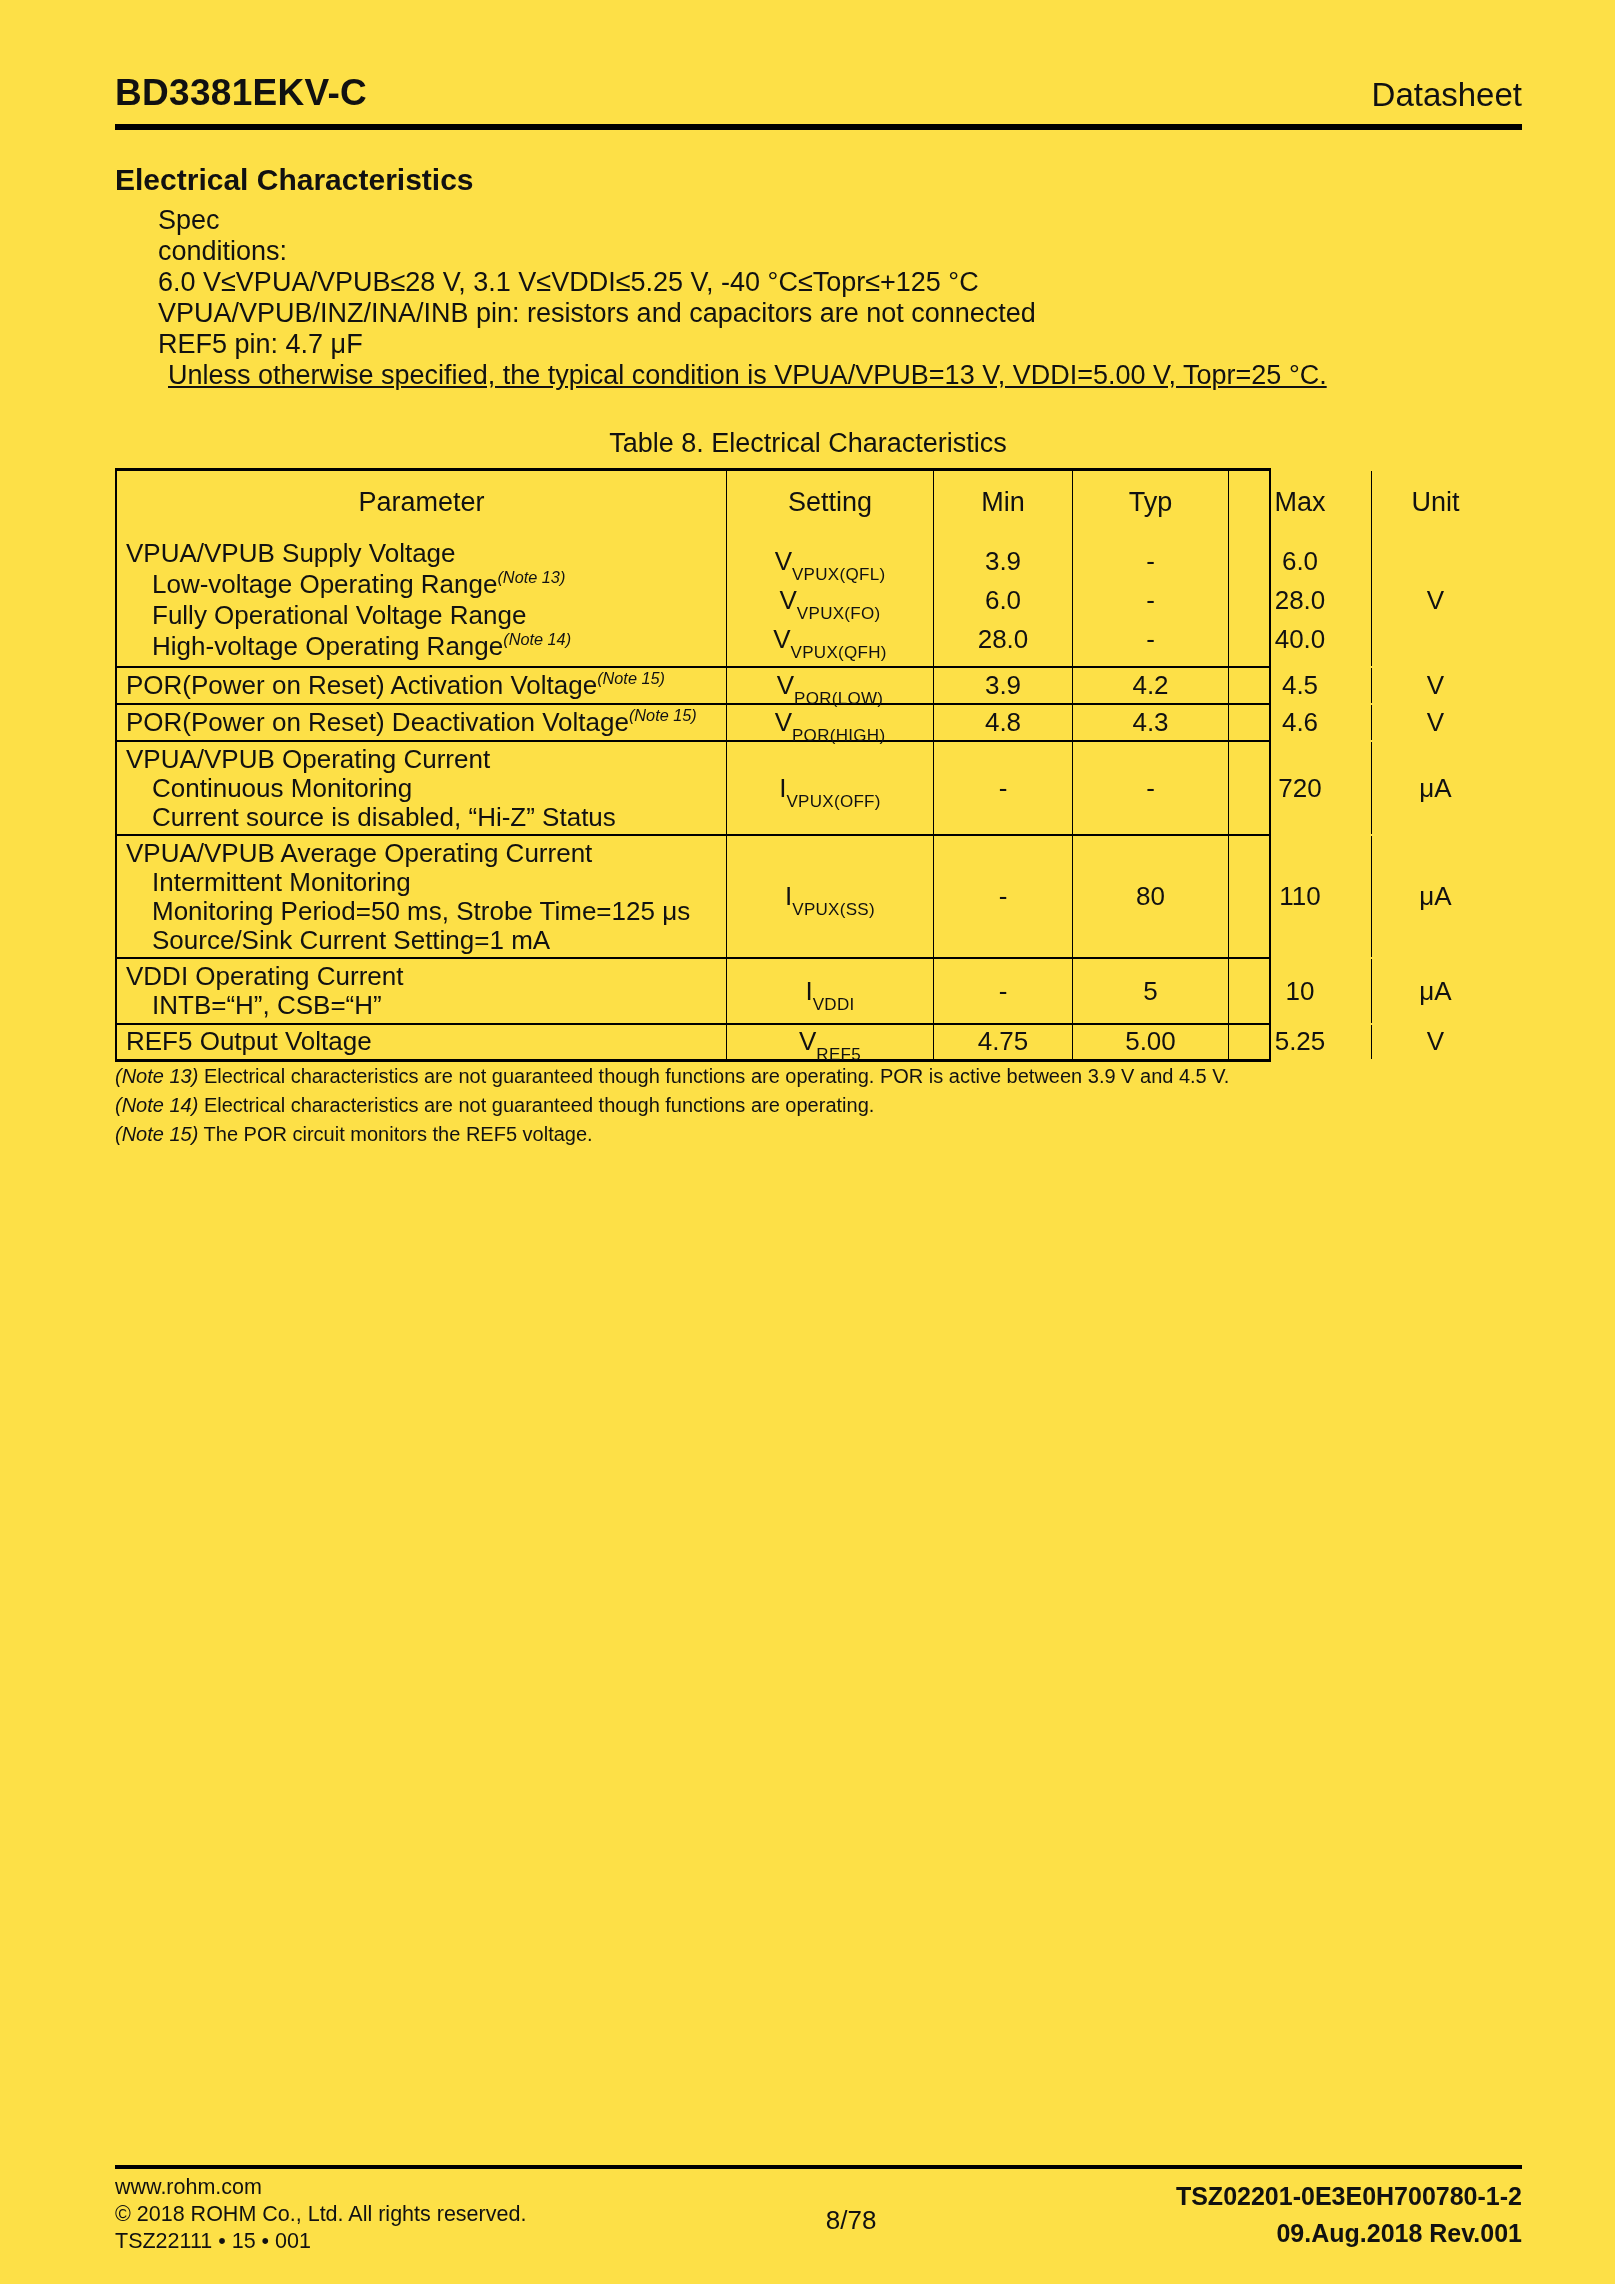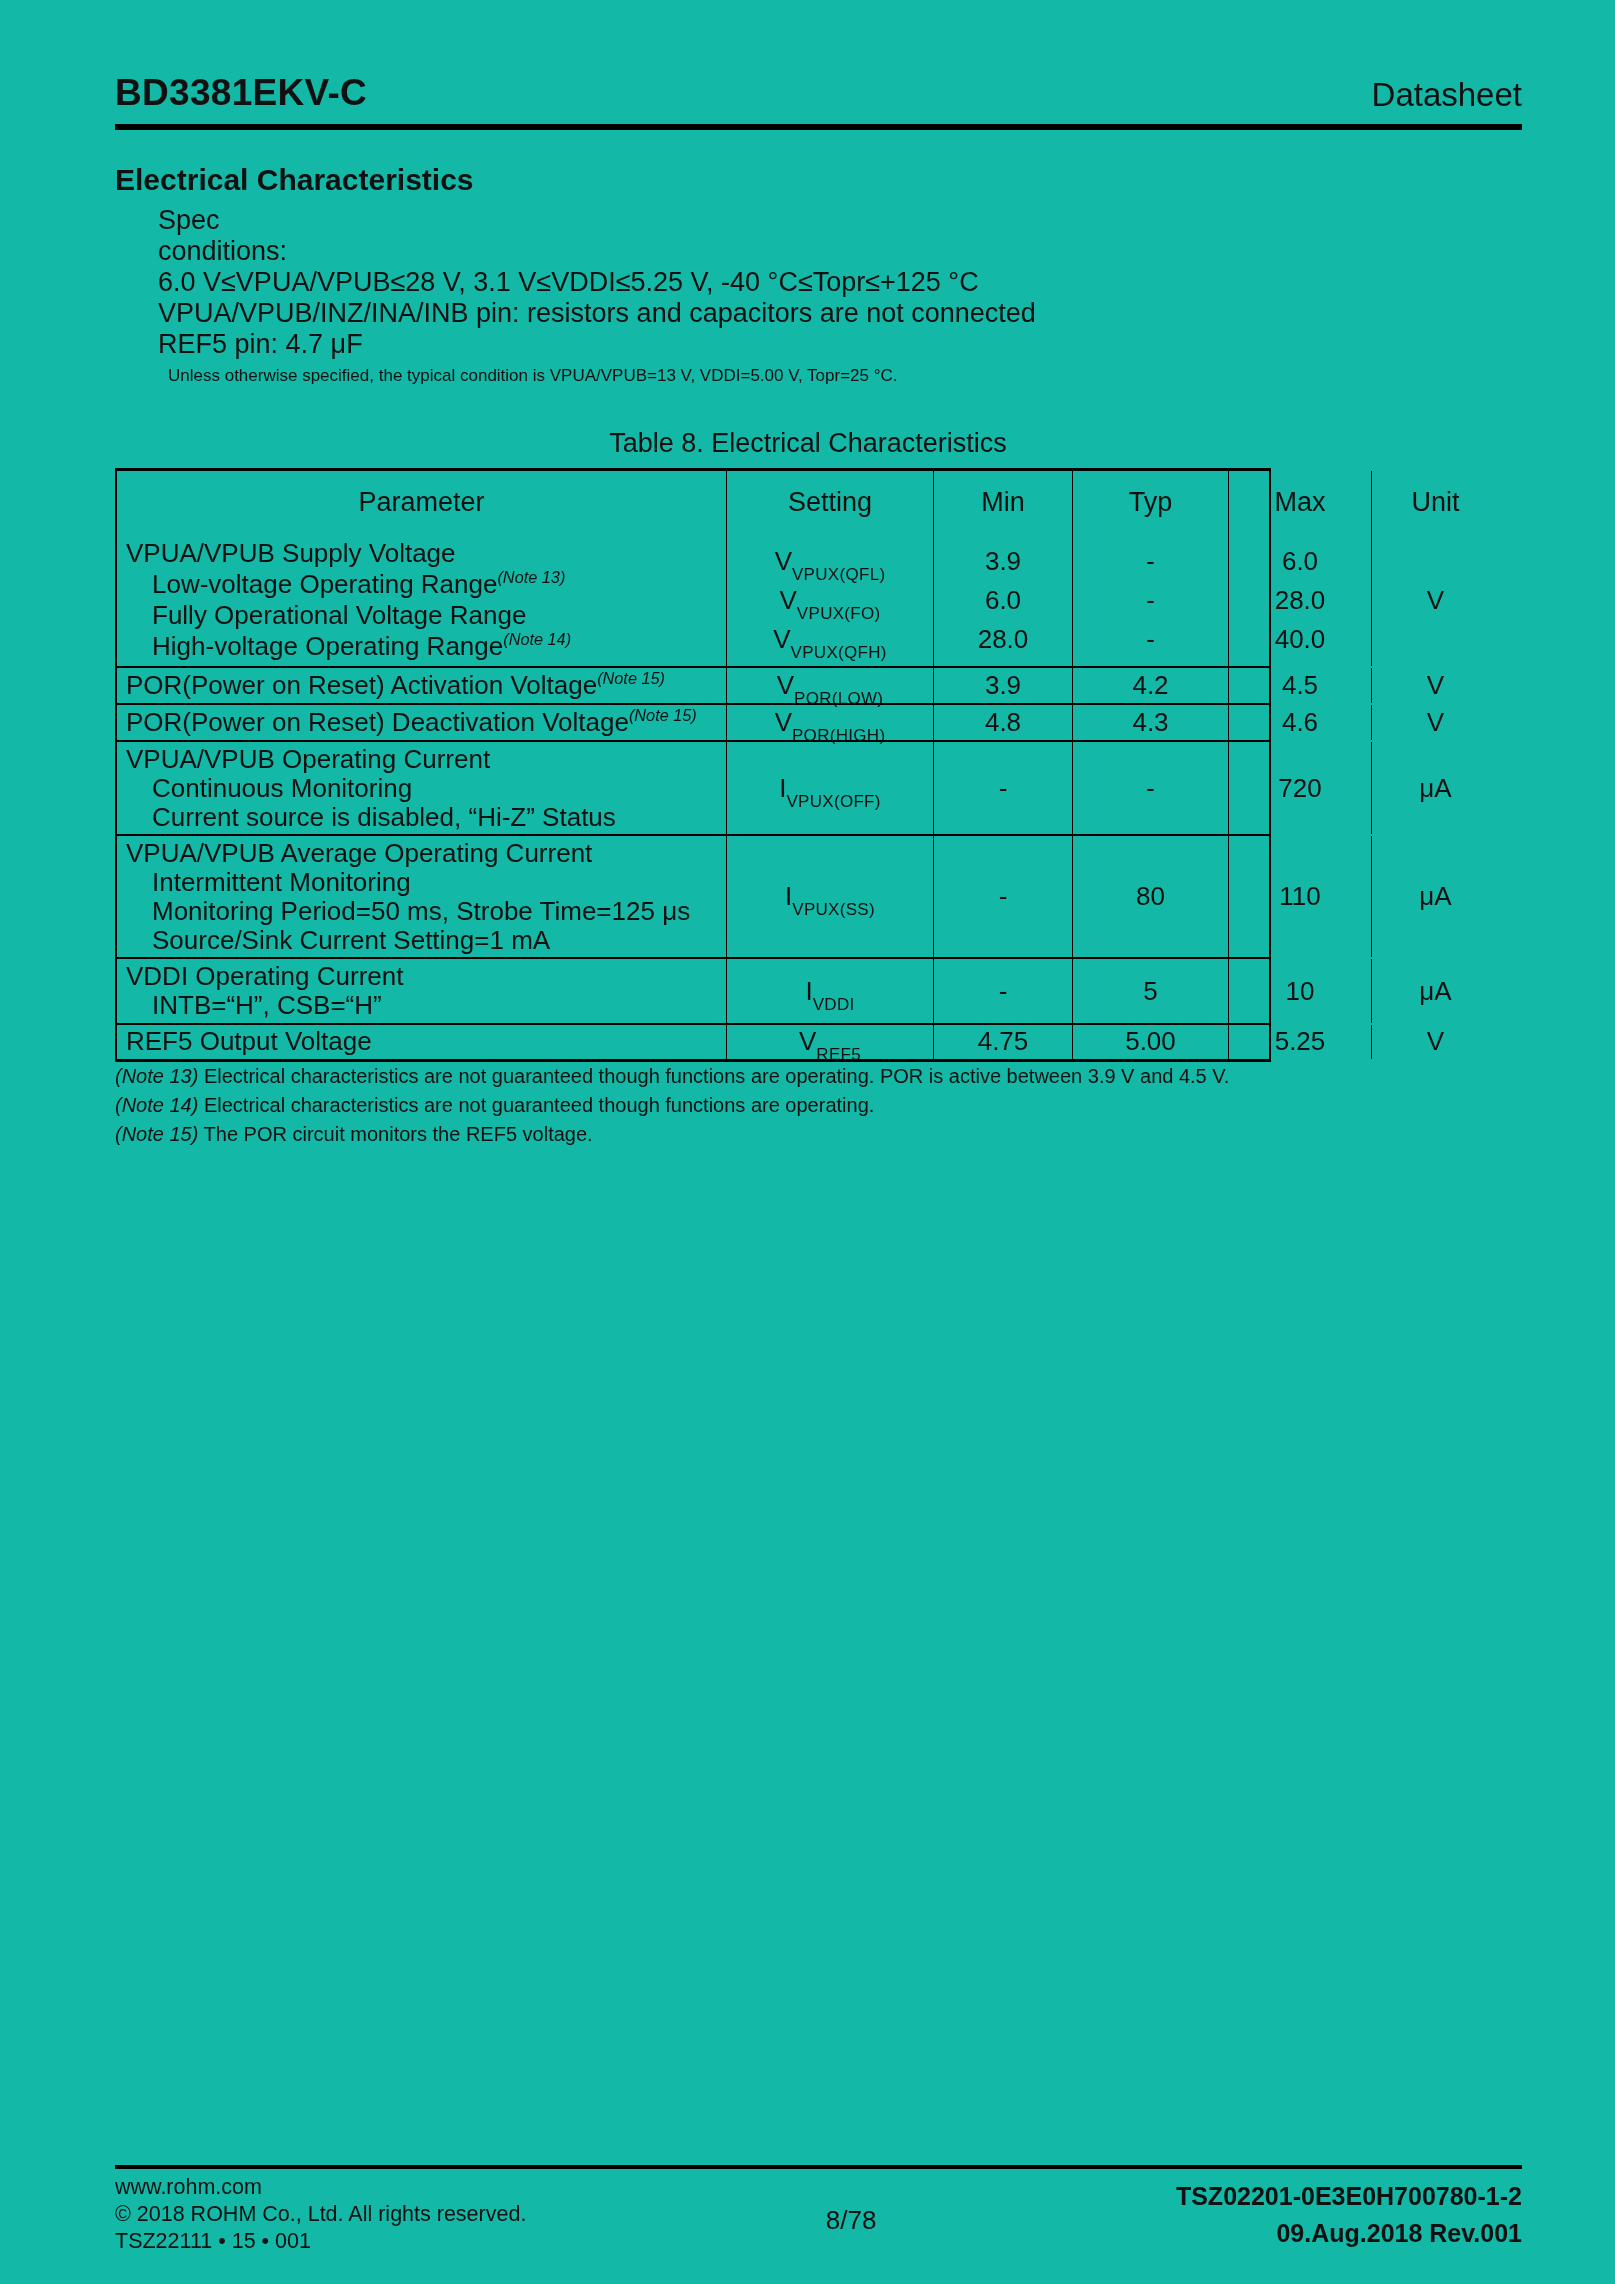--- a/index.html
+++ b/index.html
@@ -1,35 +1,35 @@
 <!DOCTYPE html>
 <html style="font-size:10.4px"><head>
 <meta charset="utf-8">
 <style>
   * { margin:0; padding:0; box-sizing:border-box; }
   html,body { background:#e8e8e8; }
   body { font-family:"Liberation Sans", sans-serif; color:#111; }
   .page {
-    position:relative; width:1616px; height:2284px; background:#14b8a6;
+    position:relative; width:1616px; height:2284px; background:#fde047;
     margin:0 auto; overflow:hidden;
   }
   .content { position:absolute; left:115px; top:0; width:1407px; }
 
   
   .doc-header { display:flex; justify-content:space-between; align-items:flex-end; padding-top:72px; }
   .product-name { font-size:37px; font-weight:bold; letter-spacing:0.3px; }
   .doc-type { font-size:33px; font-weight:normal; }
   .header-rule { height:5.9px; background:#000; margin-top:10.4px; }
 
   
   .section-title { font-size:30px; font-weight:bold; margin-top:33px; }
   .spec-block { margin-top:7.8px; margin-left:43px; font-size:27px; line-height:31px; display:flex;flex-direction:column; }
   .spec-label { flex:none; width:193px; }
   .spec-lines { flex:1; }
-  .typical-condition { margin-left:53px; font-size:17px; line-height:31px; margin-top:0px; }
+  .typical-condition { margin-left:53px; font-size:27px; line-height:31px; margin-top:0px;text-decoration:underline; }
 
   
   .table-title { width:1386px; text-align:center; font-size:27px; margin-top:37px; }
   .etable {
     width:1156px; margin-top:9px;
     border-left:2px solid #000; border-right:2px solid #000;
     border-top:3.9px solid #000; border-bottom:3.3px solid #000;
   }
   .trow { display:grid; grid-template-columns:609px 207px 139px 156px 143px 128px; }
   .trow + .trow { border-top:2px solid #000; }

